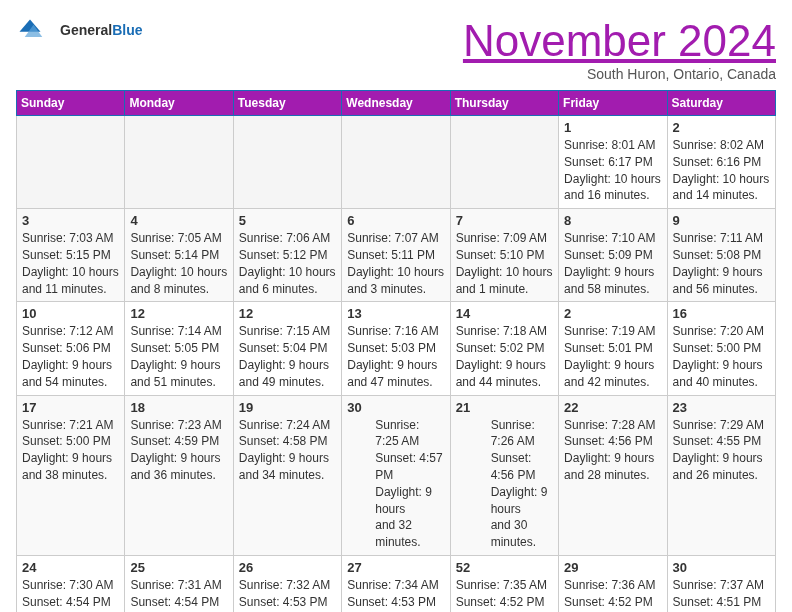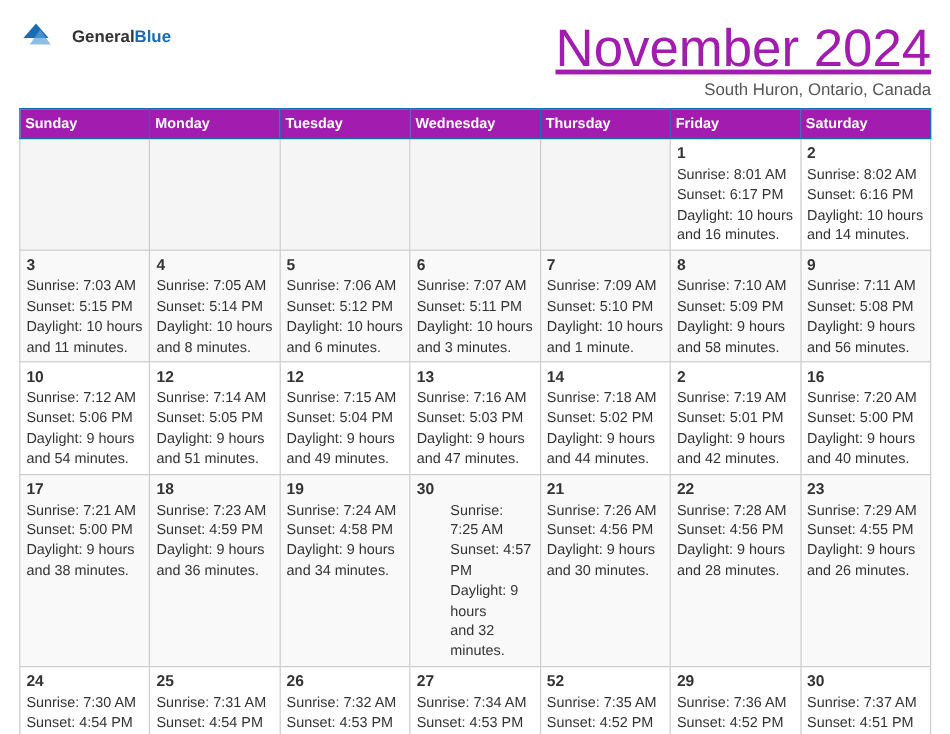--- a/index.html
+++ b/index.html
@@ -265,21 +265,21 @@
         </td>
         <td>
           <span class="day-num">30</span>
           <div class="day-info" style="white-space: pre-line; margin-left: 28px;">Sunrise: 7:25 AM
 Sunset: 4:57 PM
 Daylight: 9 hours
 and 32 minutes.</div>
         </td>
         <td>
           <span class="day-num">21</span>
-          <div class="day-info" style="white-space: pre-line;">Sunrise: 7:26 AM
+          <div class="day-info" style="white-space: pre-line; margin-left: 35px;">Sunrise: 7:26 AM
 Sunset: 4:56 PM
 Daylight: 9 hours
 and 30 minutes.</div>
         </td>
         <td>
           <span class="day-num">22</span>
           <div class="day-info" style="white-space: pre-line;">Sunrise: 7:28 AM
 Sunset: 4:56 PM
 Daylight: 9 hours
 and 28 minutes.</div>

